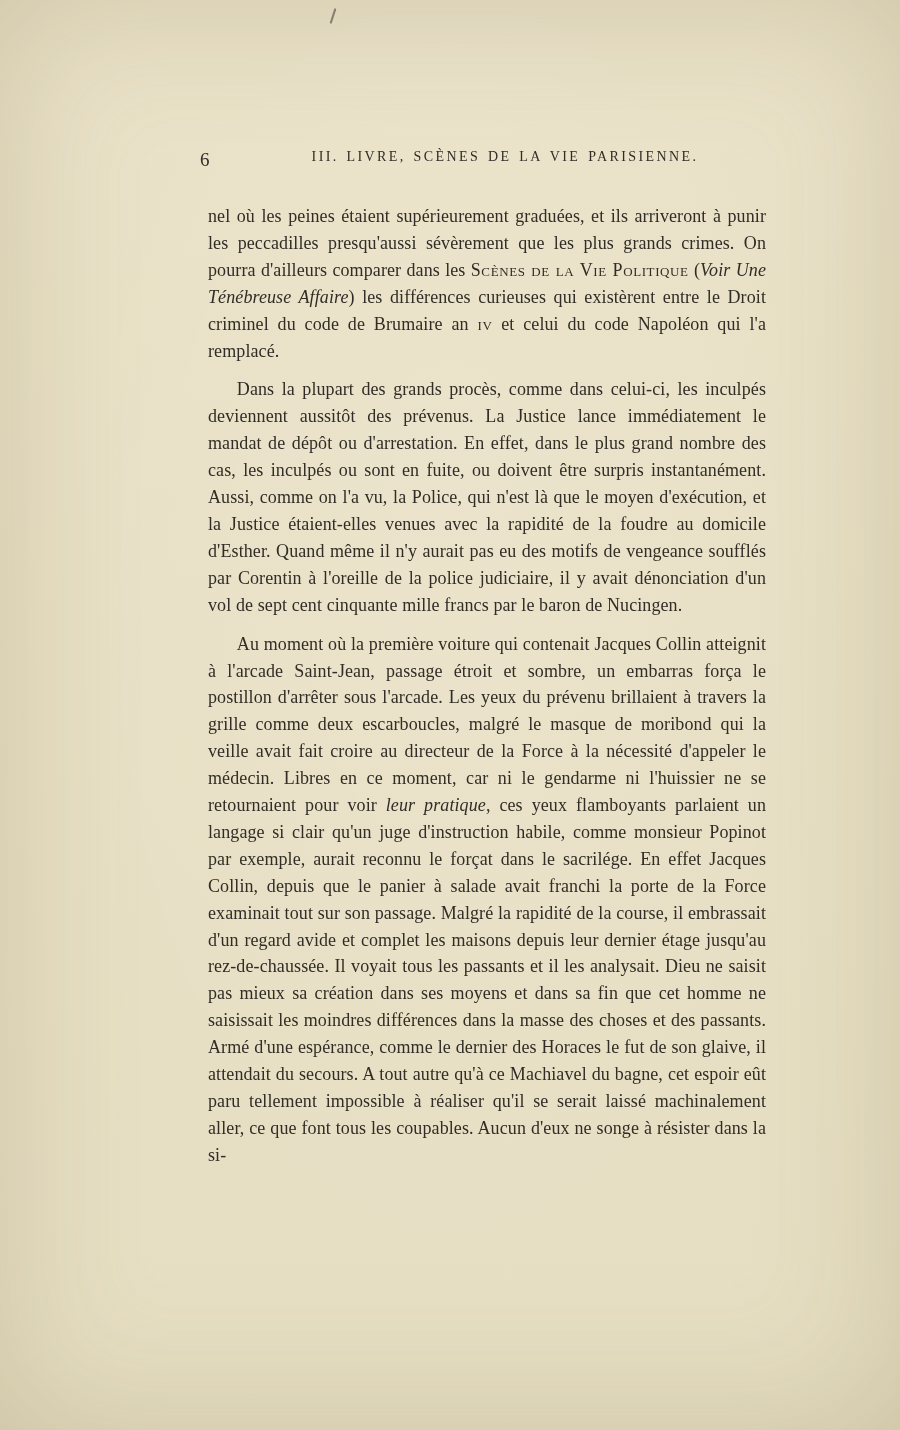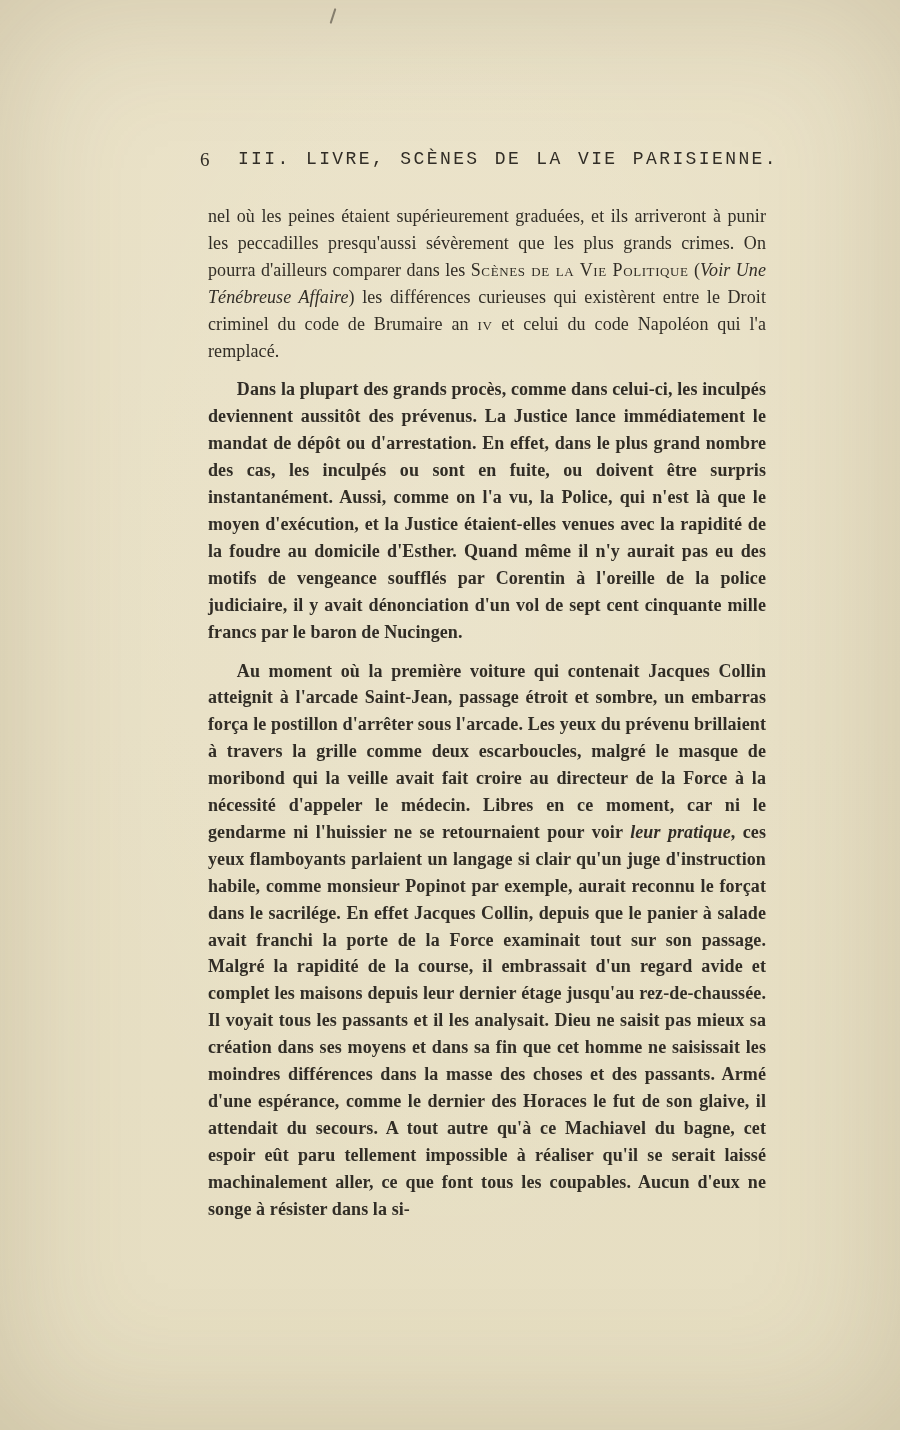--- a/index.html
+++ b/index.html
@@ -41,45 +41,43 @@
   }
   .page-number {
     position: absolute;
     left: 4px;
     top: 0;
     font-size: 19px;
     letter-spacing: 0.5px;
   }
   .running-header {
     display: block;
-    text-align: right;
-    font-size: 18px;
+    text-align: center;
+    font-size: 14px;
     letter-spacing: 2.4px;
     padding-left: 36px;
     word-spacing: 2px;
     white-space: nowrap;
-    font-family: Liberation Mono, monospace;
   }
   .text-block {
     position: absolute;
     top: 191px;
     left: 196px;
     width: 582px;
     font-size: 18px;
     line-height: 26.9px;
     text-align: justify;
     letter-spacing: 0.1px;
   }
   p.para {
     margin: 12px;
     padding: 0;
   }
   p.para.indent {
     text-indent: 1.6em;
-    font-weight: bold;
   }
   .italic {
     font-style: italic;
   }
   .smallcaps {
     font-variant: small-caps;
     letter-spacing: 0.6px;
   }
 </style>
 </head>

